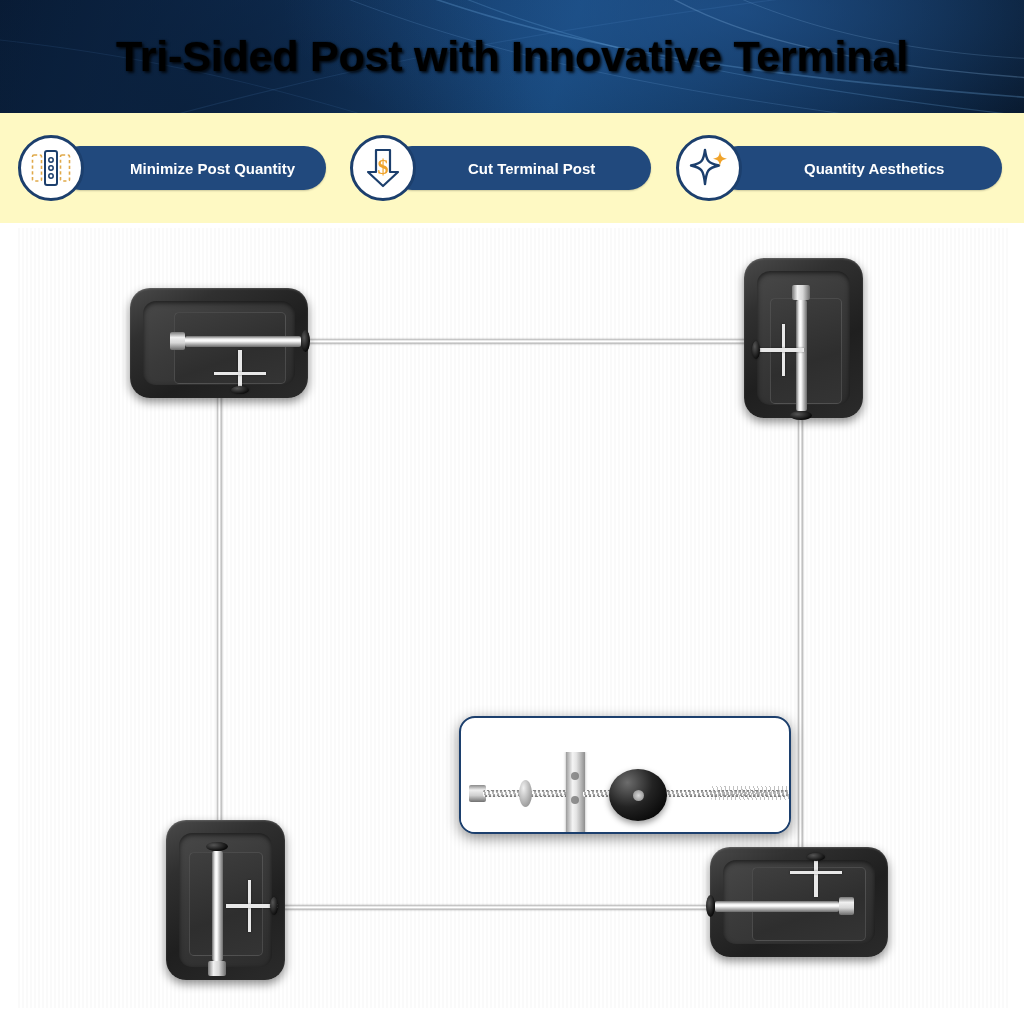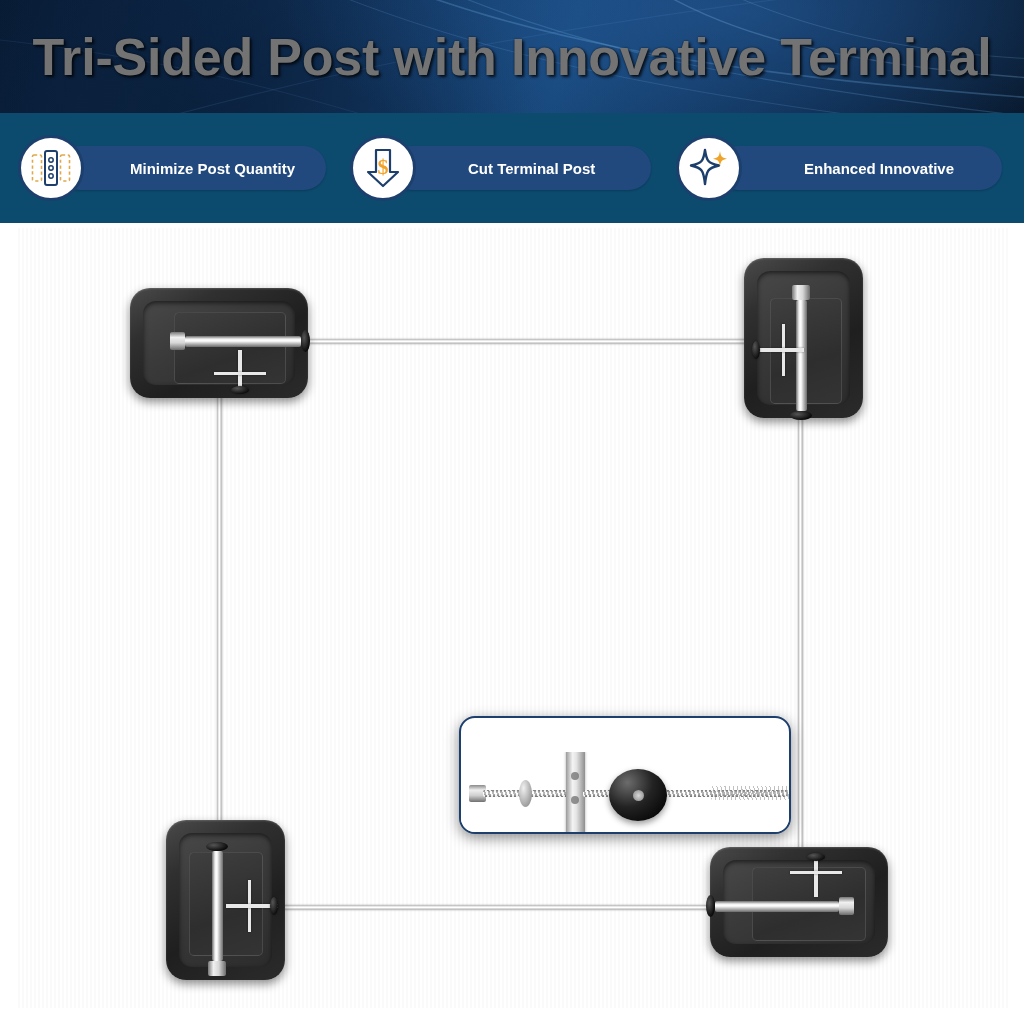--- a/index.html
+++ b/index.html
@@ -19,27 +19,27 @@
   .banner-bg{position:absolute;inset:0;
     background:
       radial-gradient(ellipse 700px 240px at 72% 10%, rgba(40,95,160,.55), rgba(0,0,0,0) 65%),
       radial-gradient(ellipse 500px 300px at 18% 95%, rgba(10,32,60,.85), rgba(0,0,0,0) 70%),
       linear-gradient(105deg,#081a33 0%,#0e2a4e 25%,#17477a 55%,#0d2a4c 80%,#071629 100%);
   }
   .banner svg.swoosh{position:absolute;left:0;top:0;width:1024px;height:113px;}
   .banner-title{
     position:absolute;left:0;top:0;width:1024px;height:113px;
     display:flex;align-items:center;justify-content:center;
-    color:#737373;font-size:52px;font-weight:bold;letter-spacing:-0.2px;
+    color:#000000;font-size:43px;font-weight:bold;letter-spacing:-0.2px;
     text-shadow:2px 2px 3px rgba(0,0,0,.75), 0 0 2px rgba(0,0,0,.6);
     white-space:nowrap;
   }
 
   
-  .badges{position:absolute;left:0;top:113px;width:1024px;height:110px;background:#0c4a6e;}
+  .badges{position:absolute;left:0;top:113px;width:1024px;height:110px;background:#fef9c3;}
   .badge{position:absolute;top:22px;height:66px;display:flex;align-items:center;}
   .badge .pill{
     position:absolute;top:11px;height:44px;border-radius:22px;
     background:#21497d;
     display:flex;align-items:center;
     box-shadow:0 1px 2px rgba(0,0,0,.2);
   }
   .badge .pill span{
     color:#ffffff;font-size:15px;font-weight:bold;white-space:nowrap;
     display:block;
@@ -231,21 +231,21 @@
       <div class="circ">
         <svg width="40" height="42" viewBox="0 0 40 42">
           <path d="M13,3 L27,3 L27,25 L35,25 L20,39 L5,25 L13,25 Z" fill="none" stroke="#1c3f6d" stroke-width="2.2" stroke-linejoin="round"></path>
           <text x="20" y="27" text-anchor="middle" font-family="Liberation Serif, serif" font-size="22" font-weight="bold" fill="#f0a32a">$</text>
         </svg>
       </div>
     </div>
 
     <div class="badge" id="badge-3">
       <div class="pill">
-        <span>Enhanced Innovative</span>
+        <span>Quantity Aesthetics</span>
       </div>
       <div class="circ">
         <svg width="44" height="44" viewBox="0 0 44 44">
           <path d="M18,4 C19.5,15 21,17 32,19.5 C21,22 19.5,24 18,38 C16.5,24 15,22 4,19.5 C15,17 16.5,15 18,4 Z" fill="none" stroke="#1c3f6d" stroke-width="2.4" stroke-linejoin="round"></path>
           <path d="M33,5 C33.8,10.5 34.6,11.6 40,12.8 C34.6,14 33.8,15.1 33,20.5 C32.2,15.1 31.4,14 26,12.8 C31.4,11.6 32.2,10.5 33,5 Z" fill="#f0a32a"></path>
         </svg>
       </div>
     </div>
   </div>
 

